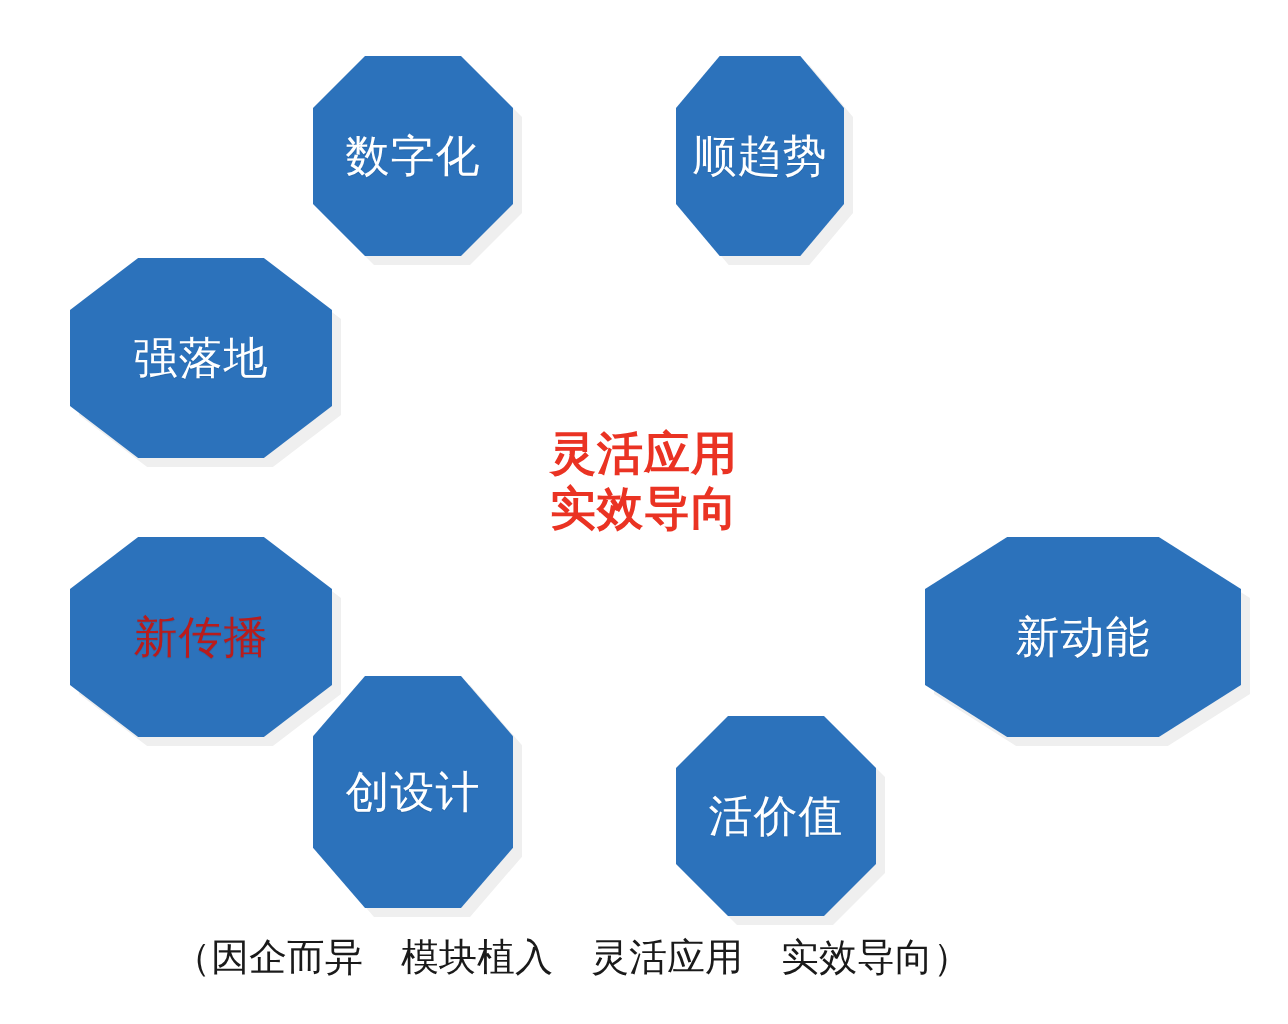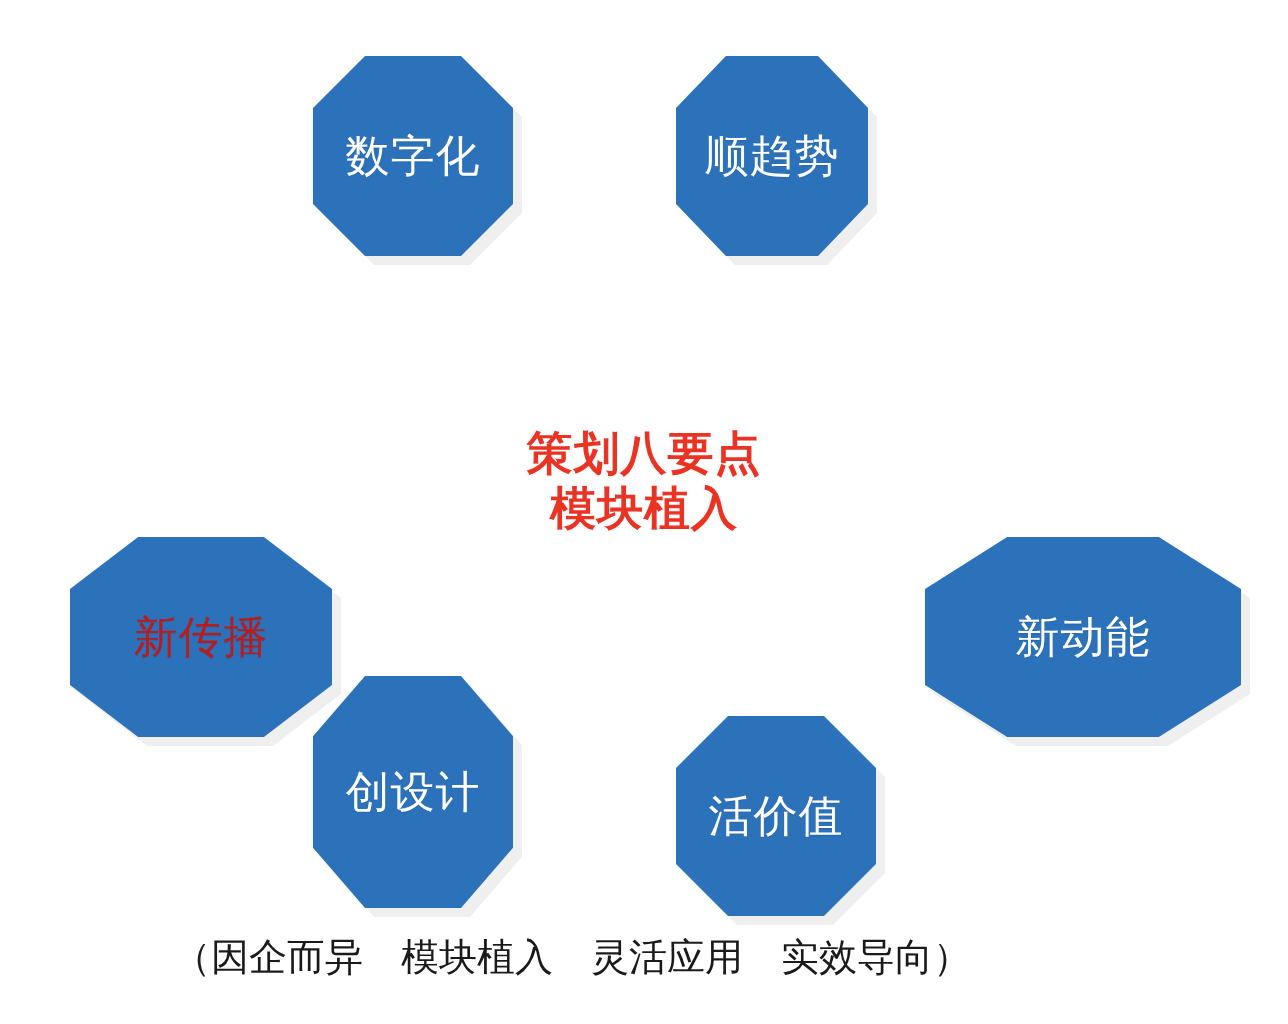--- a/index.html
+++ b/index.html
@@ -97,26 +97,31 @@
 <body>
 
 <div id="canvas" style="background: rgb(255, 255, 255);">
 
   <div class="node" id="n0" style="left: 313px; top: 56px; width: 200px; height: 200px;">
     <div class="shadow" style="background: rgb(239, 239, 239);"></div>
     <div class="body" style="background: rgb(44, 114, 187);"></div>
     <div class="node-label" style="color: rgb(255, 255, 255);">数字化</div>
   </div>
 
-  <div class="node" id="n1" style="left: 676px; top: 56px; width: 192px; height: 200px;">
+  <div class="node" id="n1" style="left: 676px; top: 56px; width: 168px; height: 200px;">
     <div class="shadow" style="background: rgb(239, 239, 239);"></div>
     <div class="body" style="background: rgb(44, 114, 187);"></div>
     <div class="node-label" style="color: rgb(255, 255, 255);">顺趋势</div>
   </div>
 
+  <div class="node" id="n2" style="left: 70px; top: 258px; width: 262px; height: 200px;">
+    <div class="shadow" style="background: rgb(239, 239, 239);"></div>
+    <div class="body" style="background: rgb(44, 114, 187);"></div>
+    <div class="node-label" style="color: rgb(255, 255, 255);">强落地</div>
+  </div>
 
 
   <div class="node" id="n4" style="left: 70px; top: 537px; width: 262px; height: 200px;">
     <div class="shadow" style="background: rgb(239, 239, 239);"></div>
     <div class="body" style="background: rgb(44, 114, 187);"></div>
     <div class="node-label" style="color: #b91c1c;">新传播</div>
   </div>
 
   <div class="node" id="n5" style="left: 925px; top: 537px; width: 316px; height: 200px;">
     <div class="shadow" style="background: rgb(239, 239, 239);"></div>
@@ -130,19 +135,19 @@
     <div class="node-label" style="color: rgb(255, 255, 255);">创设计</div>
   </div>
 
   <div class="node" id="n7" style="left: 676px; top: 716px; width: 200px; height: 200px;">
     <div class="shadow" style="background: rgb(239, 239, 239);"></div>
     <div class="body" style="background: rgb(44, 114, 187);"></div>
     <div class="node-label" style="color: rgb(255, 255, 255);">活价值</div>
   </div>
 
   <div id="center-title" style="color: rgb(234, 51, 35);">
-    <span class="title-line">策划八要点</span>
-    <span class="title-line">模块植入</span>
+    <span class="title-line">灵活应用</span>
+    <span class="title-line">实效导向</span>
   </div>
 
   <div id="caption" style="color: rgb(26, 26, 26);">（因企而异　模块植入　灵活应用　实效导向）</div>
 
 </div>
 
 </body></html>

